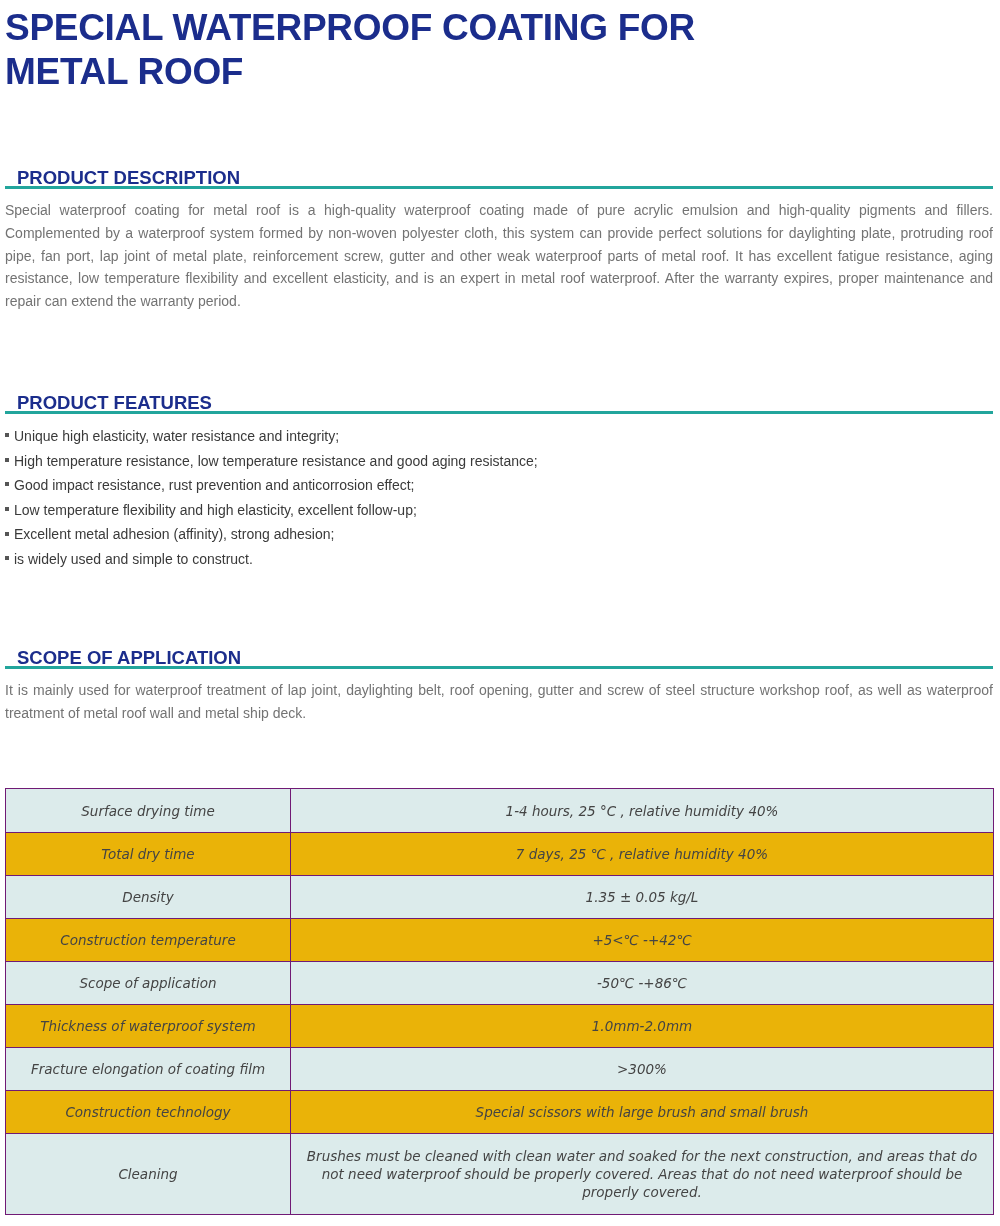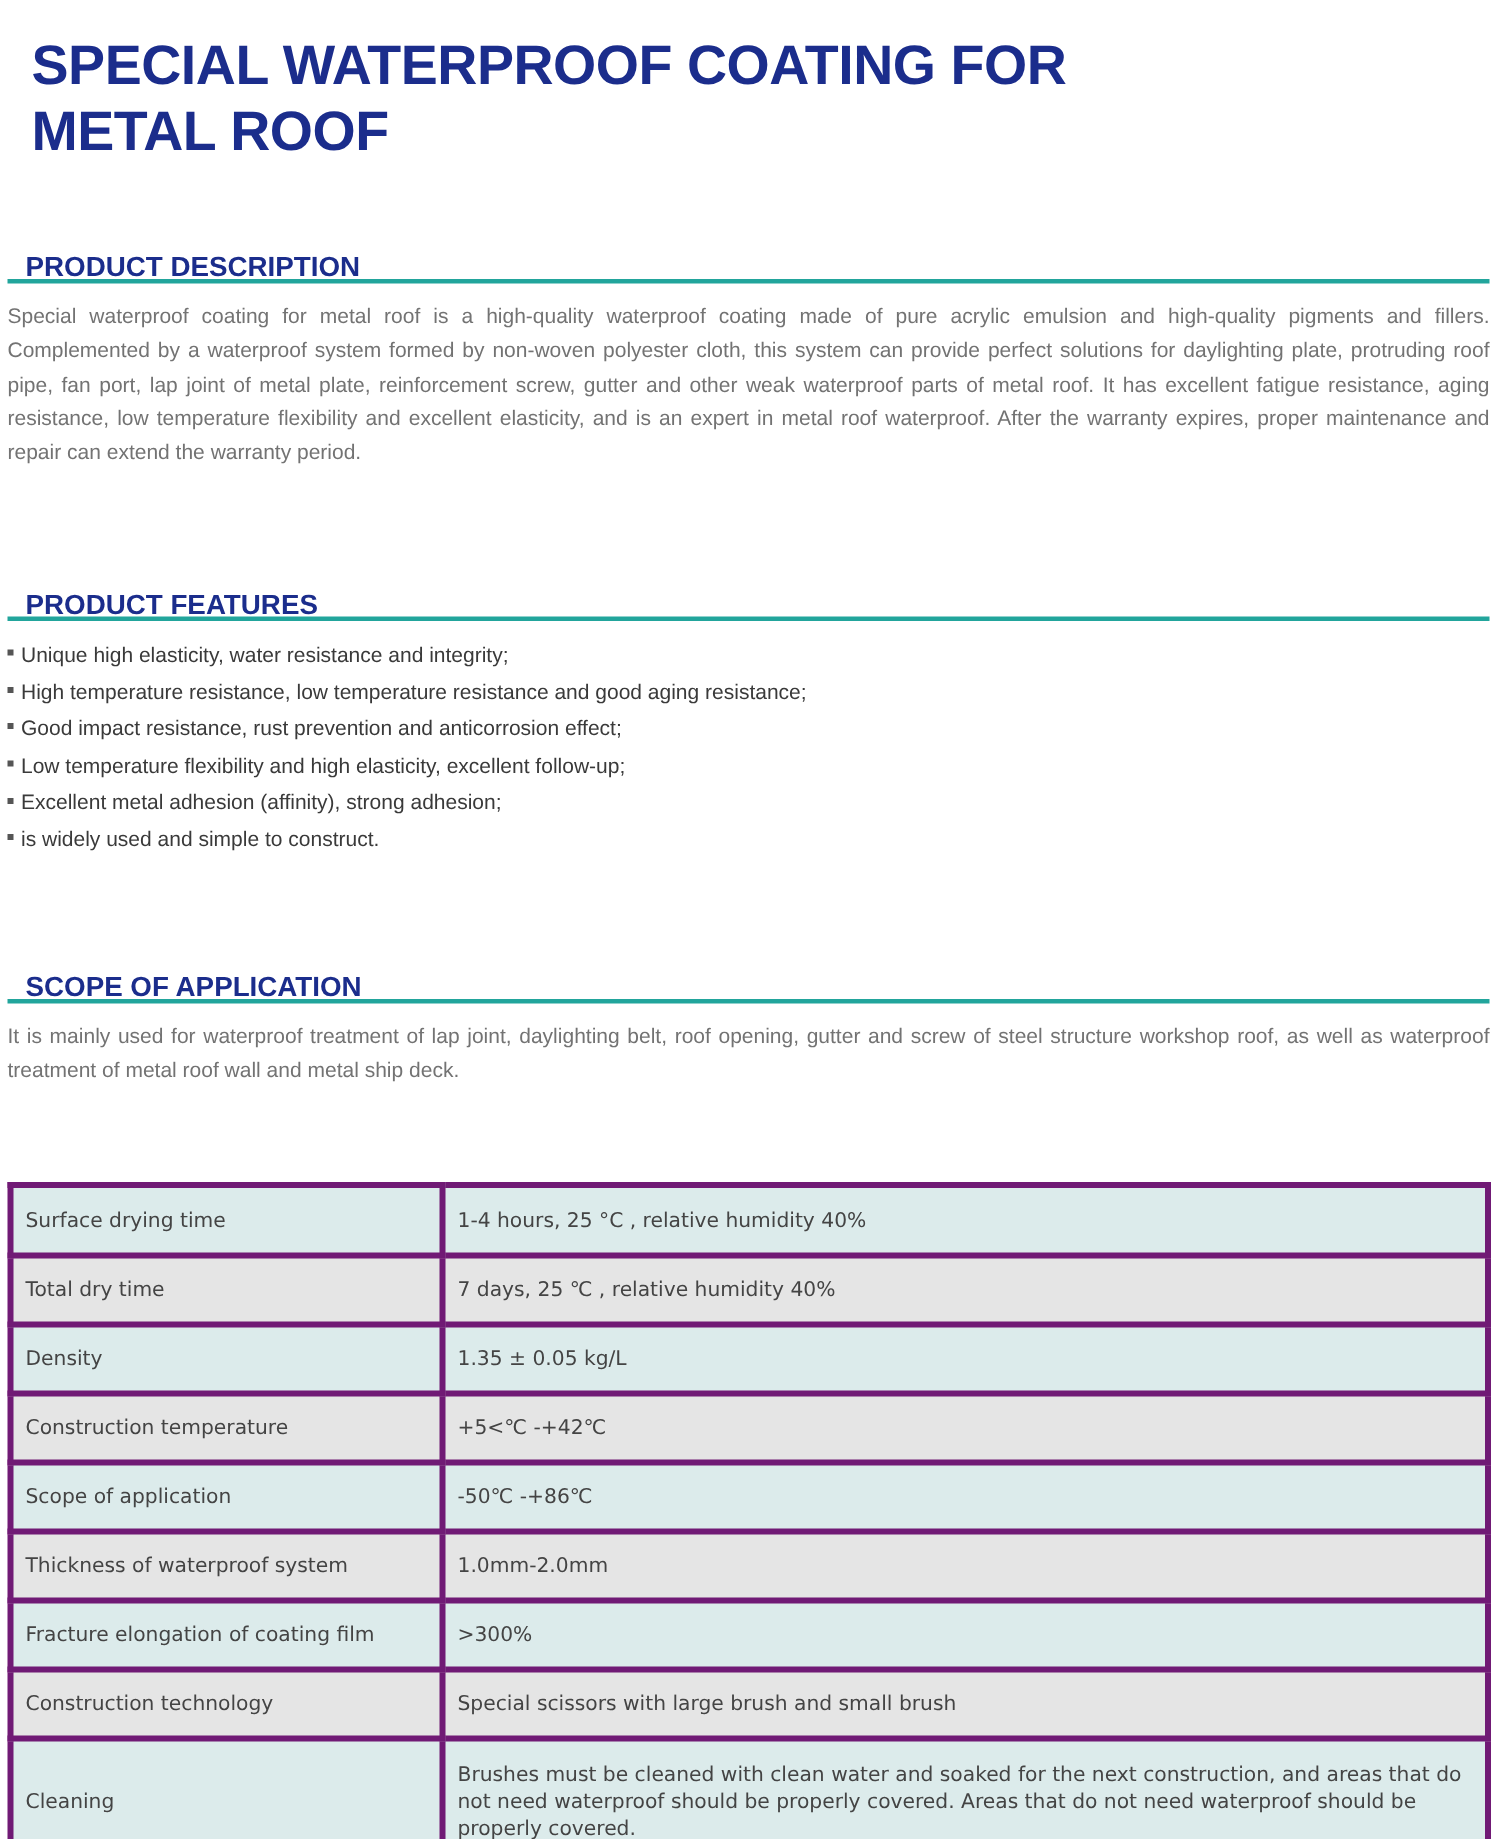--- a/index.html
+++ b/index.html
@@ -12,21 +12,21 @@
       height: 1226px;
       position: relative;
       overflow: hidden;
       font-family: "Liberation Sans", sans-serif;
       color: #333333;
     }
     .page-title {
       position: absolute;
       left: 5px;
       top: 6px;
-      margin: 16px;
+      margin: 0;
       font-family: "Liberation Sans", sans-serif;
       font-weight: bold;
       font-size: 37px;
       line-height: 44px;
       color: #1b2d8c;
       letter-spacing: -0.3px;
       width: 760px;
     }
     .section-heading {
       position: absolute;
@@ -85,34 +85,35 @@
       position: absolute;
       left: 5px;
       top: 788px;
       width: 989px;
       border-collapse: collapse;
       font-family: "DejaVu Sans", sans-serif;
       font-size: 13.5px;
       color: #444444;
     }
     table.spec-table td {
-      border: 4px solid #701a75;
-      text-align: left;
+      border: 1px solid #701a75;
+      text-align: center;
       vertical-align: middle;
       padding: 0 8px;
       line-height: 18px;
+      font-style: italic;
     }
     table.spec-table td.label-cell {
       width: 268px;
     }
     table.spec-table tr.shade td {
       background: #dcebeb;
     }
     table.spec-table tr.plain td {
-      background: #e5e5e5;
+      background: #eab308;
     }
     table.spec-table tr.h43 td { height: 42px; }
     table.spec-table tr.h44 td { height: 43px; }
     table.spec-table tr.tall td { height: 80px; }
   </style>
 </head>
 <body>
 
 <h1 class="page-title">SPECIAL WATERPROOF COATING FOR METAL ROOF</h1>
 

